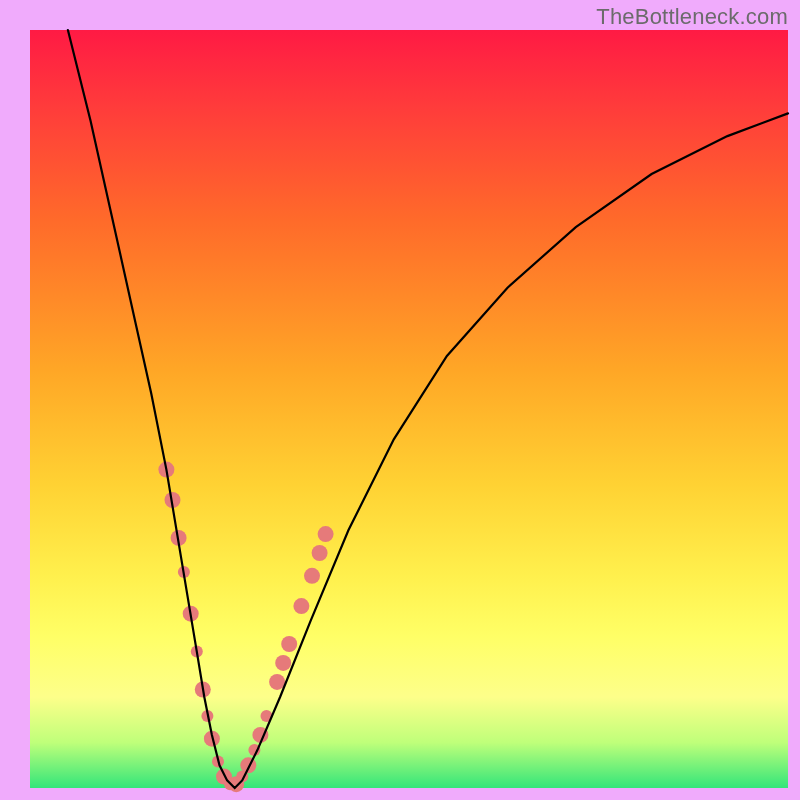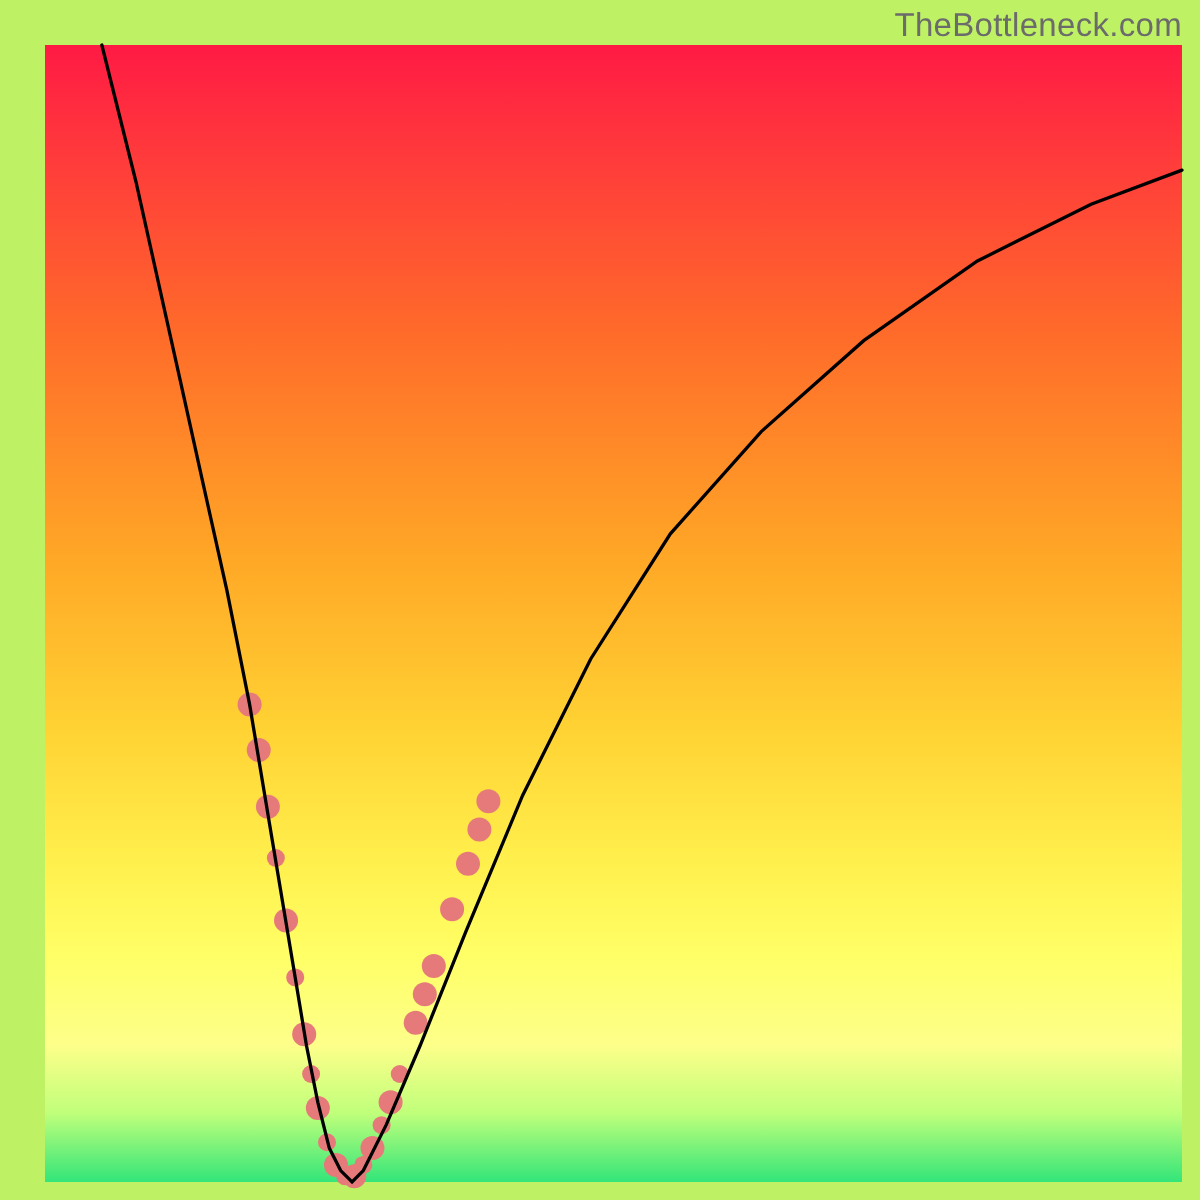--- a/index.html
+++ b/index.html
@@ -7,21 +7,21 @@
     padding: 0;
     width: 800px;
     height: 800px;
     overflow: hidden;
     background: #000;
     font-family: Arial, Helvetica, sans-serif;
   }
   .frame {
     position: absolute;
     inset: 0;
-    background: #bef264;
+    background: #f0abfc;
   }
   .plot-area {
     position: absolute;
     left: 30px;
     top: 30px;
     width: 758px;
     height: 758px;
     background: linear-gradient(to bottom,
       #ff1a44 0%,
       #ff3b3b 10%,

